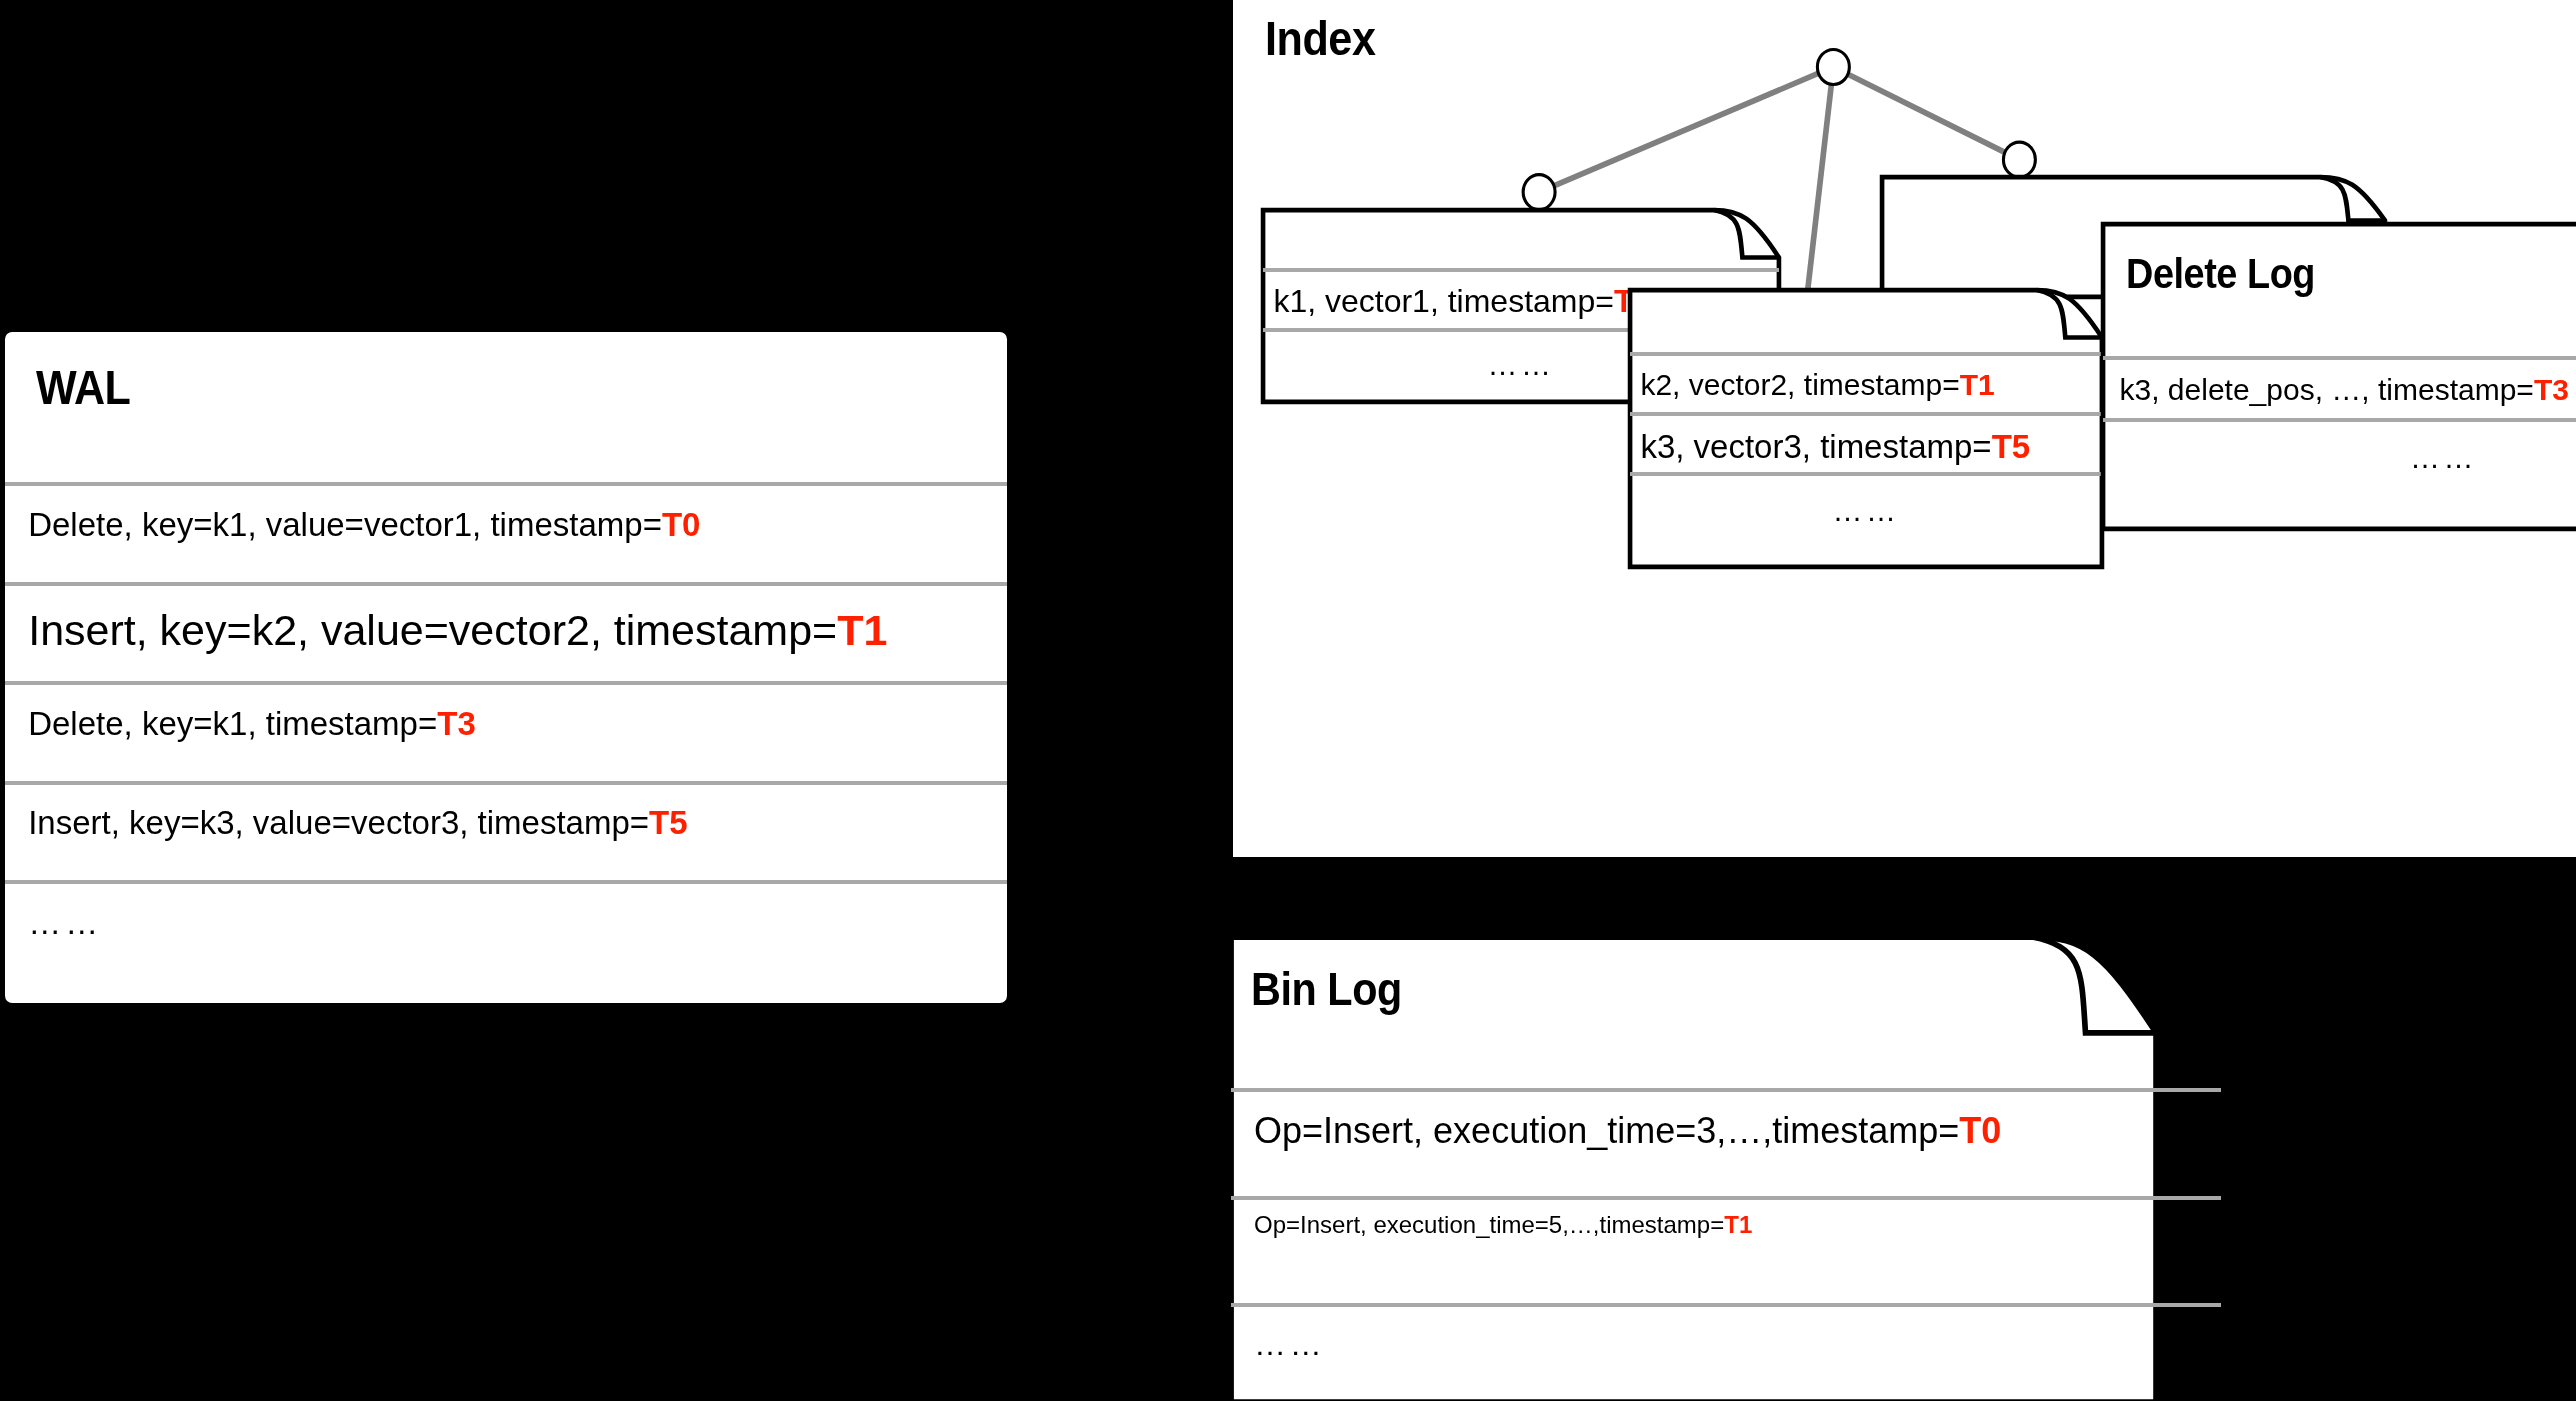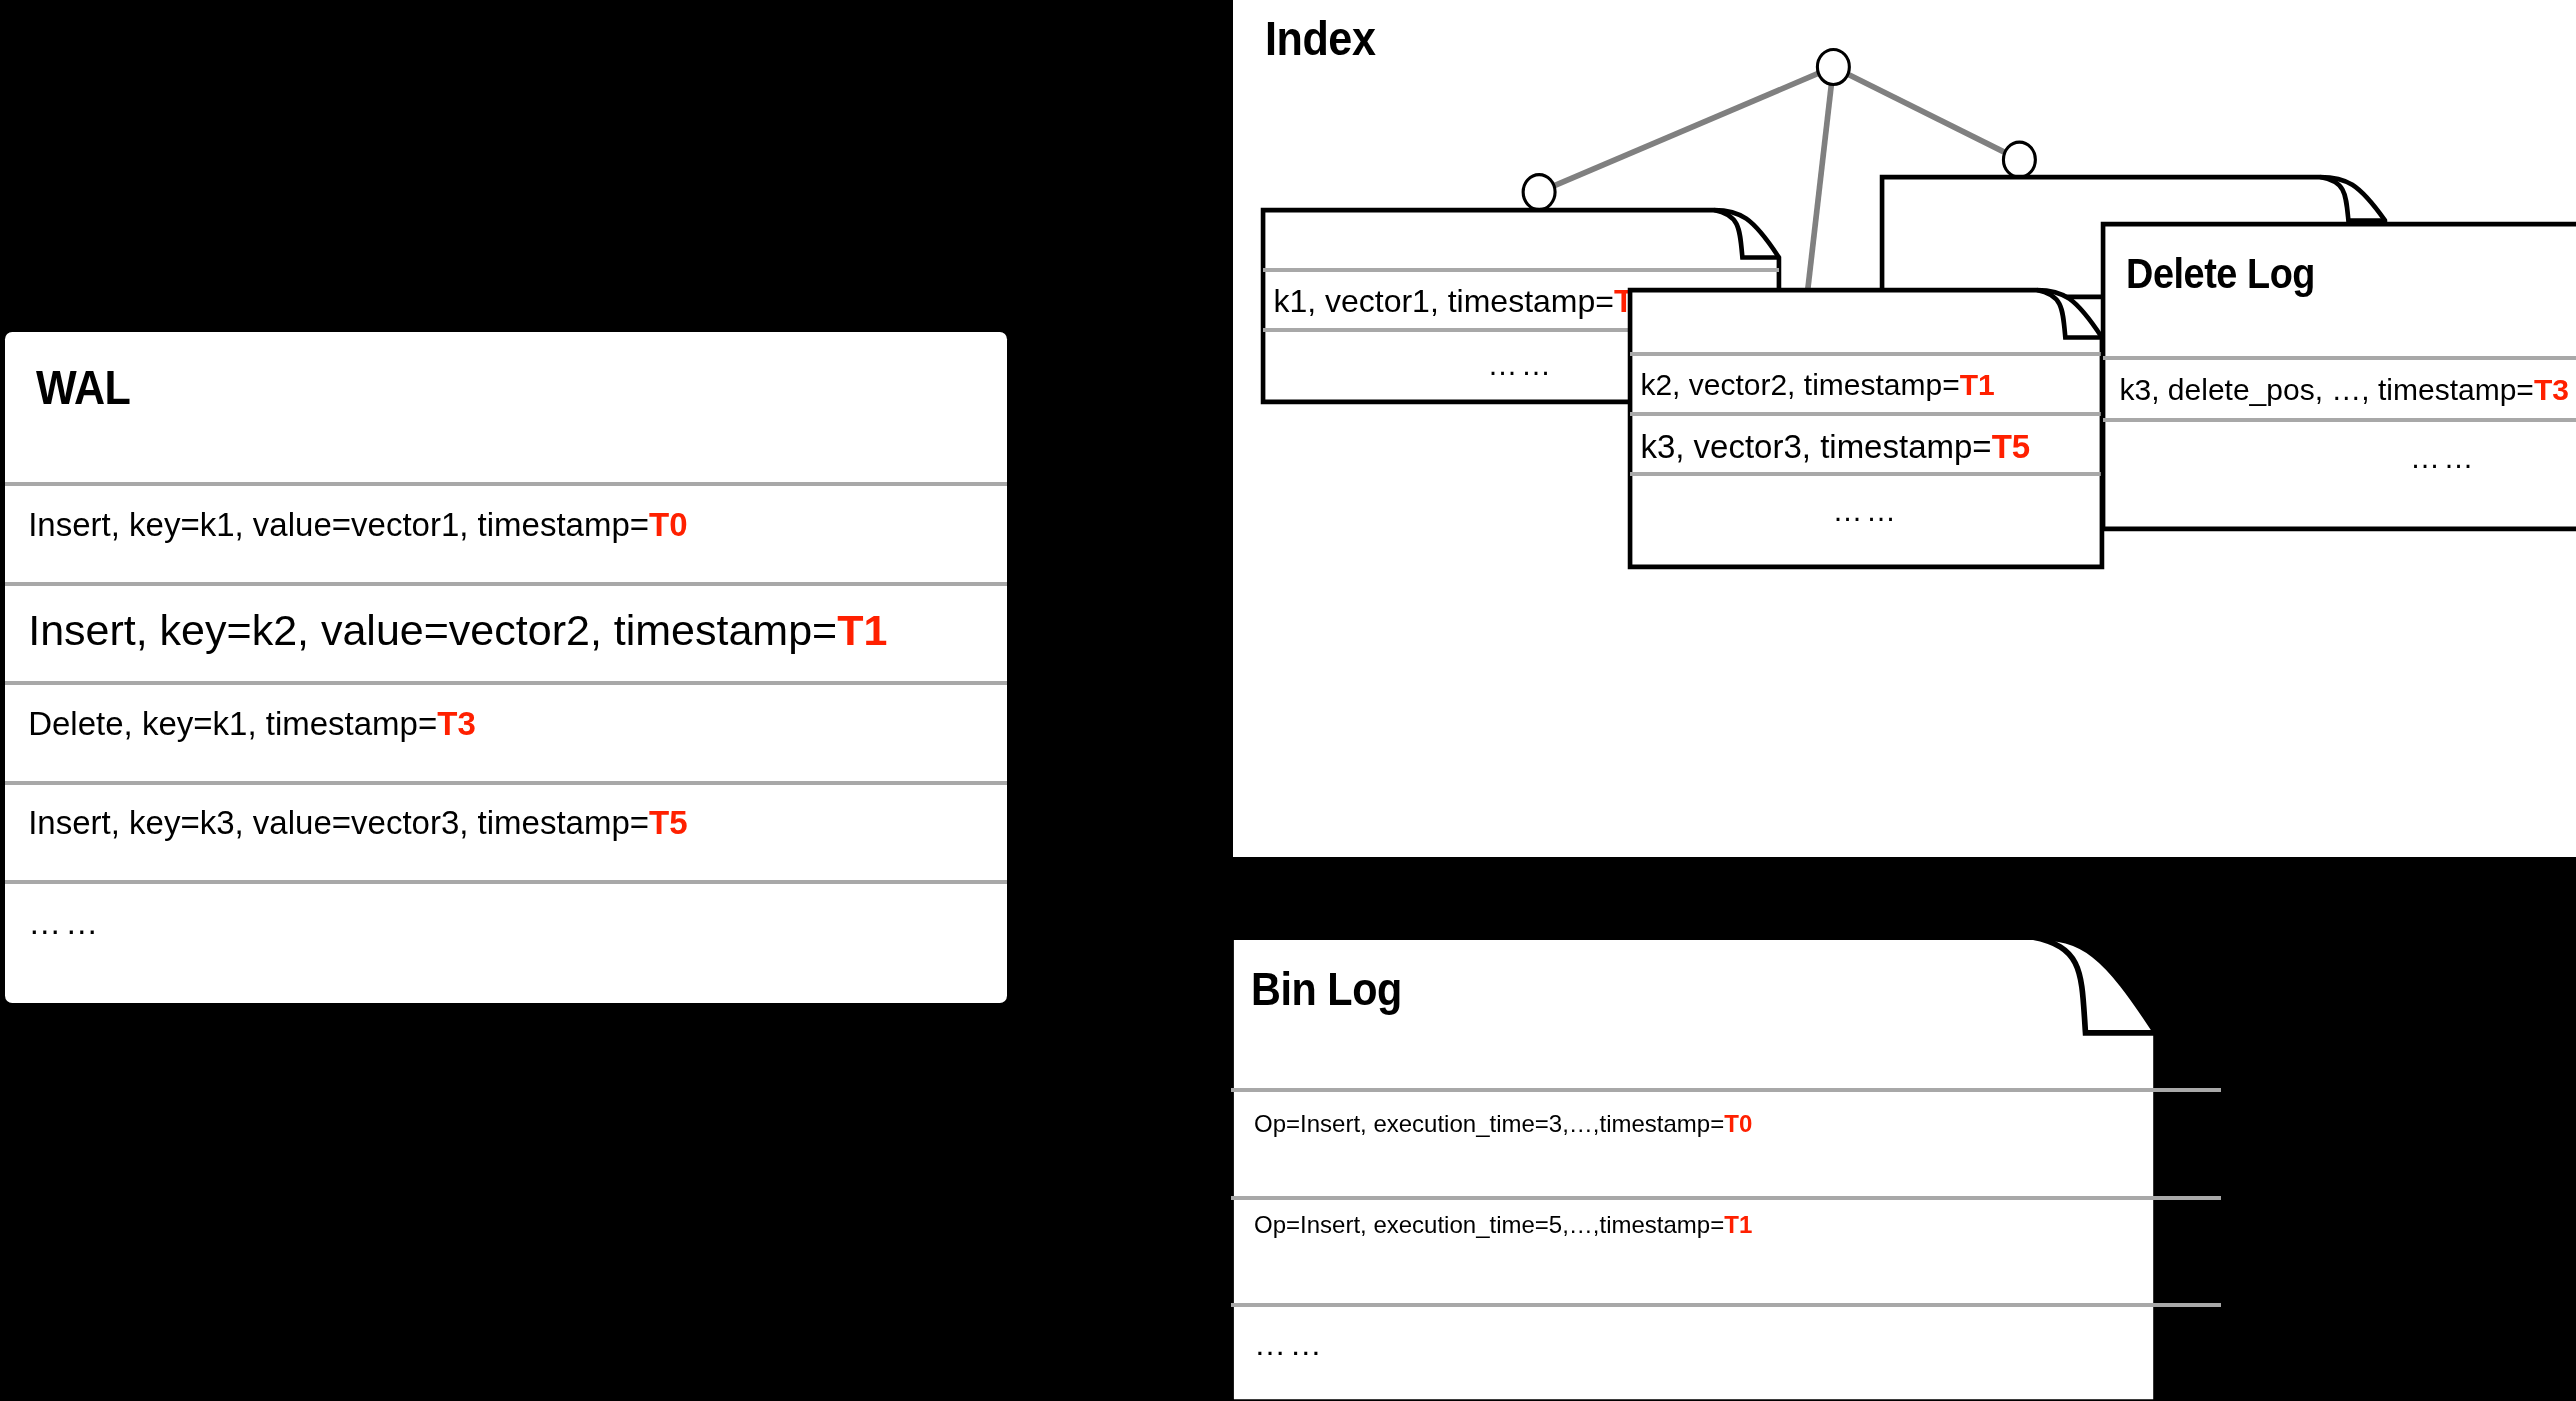--- a/index.html
+++ b/index.html
@@ -33,21 +33,21 @@
 </head>
 <body>
 
 <div id="stage">
 
   <div class="panel rounded" style="left:5.2px;top:332px;width:1002px;height:671px;">
     <div class="title" style="left:31px;top:27px;font-size:49px;">WAL</div>
 
     <div class="rowsep" style="top:150px;"></div>
     <div class="rowtext" style="left:23px;top:174px;font-size:33px;">
-      <span>Insert, key=k1, value=vector1, timestamp=</span><span class="ts">T0</span>
+      <span>Delete, key=k1, value=vector1, timestamp=</span><span class="ts">T0</span>
     </div>
 
     <div class="rowsep" style="top:250px;"></div>
     <div class="rowtext" style="left:23px;top:274px;font-size:43px;">
       <span>Insert, key=k2, value=vector2, timestamp=</span><span class="ts">T1</span>
     </div>
 
     <div class="rowsep" style="top:349px;"></div>
     <div class="rowtext" style="left:23px;top:373px;font-size:33px;">
       <span>Delete, key=k1, timestamp=</span><span class="ts">T3</span>
@@ -144,21 +144,21 @@
 
   <div class="doc" style="left:1229px;top:935px;width:994px;height:467px;">
     <svg viewBox="0 0 1930 907" preserveAspectRatio="none">
       <path d="M4 4 H1560 C1660 4 1700 36 1800 190 V907 H4 Z" fill="#ffffff" stroke="#000000" stroke-width="11"></path>
       <path d="M1560 4 C1660 24 1655 74 1663 190 H1800" fill="none" stroke="#000000" stroke-width="11"></path>
     </svg>
     <div class="content">
       <div class="title" style="left:21.6px;top:26px;font-size:47px;">Bin Log</div>
 
       <div class="rowsep" style="top:153px;left:2.1px;right:2.1px;"></div>
-      <div class="rowtext" style="left:25px;top:175px;font-size:24px;">
+      <div class="rowtext" style="left:25px;top:175px;font-size:36px;">
         <span>Op=Insert, execution_time=3,…,timestamp=</span><span class="ts">T0</span>
       </div>
 
       <div class="rowsep" style="top:261px;left:2.1px;right:2.1px;"></div>
       <div class="rowtext" style="left:25px;top:276px;font-size:24px;">
         <span>Op=Insert, execution_time=5,…,timestamp=</span><span class="ts">T1</span>
       </div>
 
       <div class="rowsep" style="top:368px;left:2.1px;right:2.1px;"></div>
       <div class="rowtext dots" style="left:25px;top:391px;font-size:32px;">……</div>

